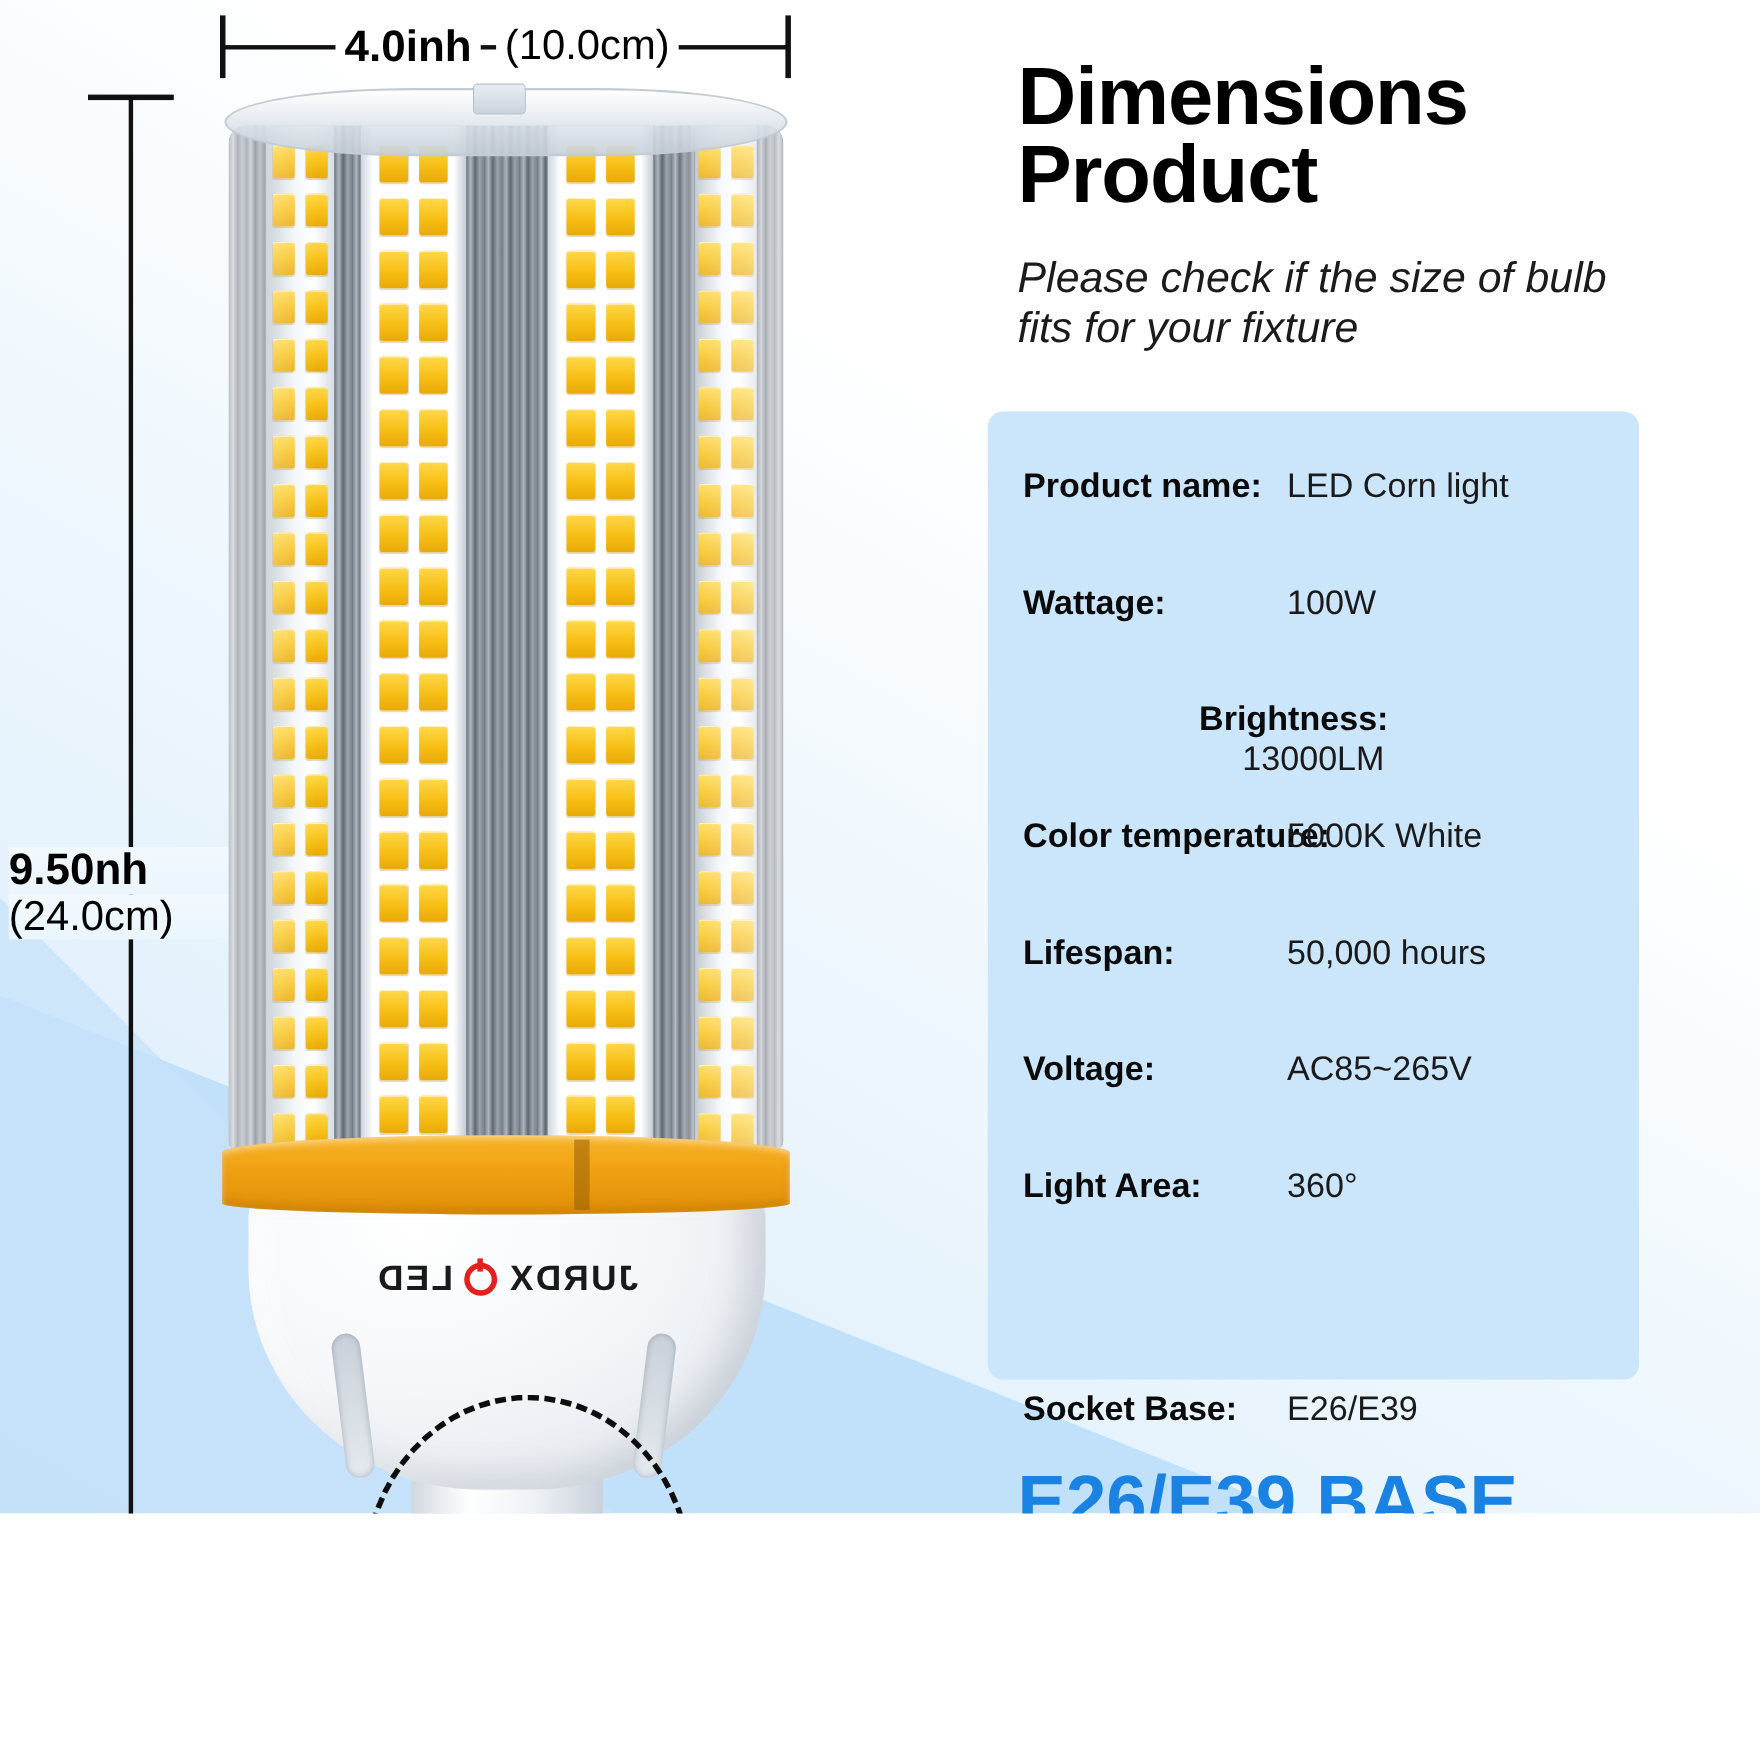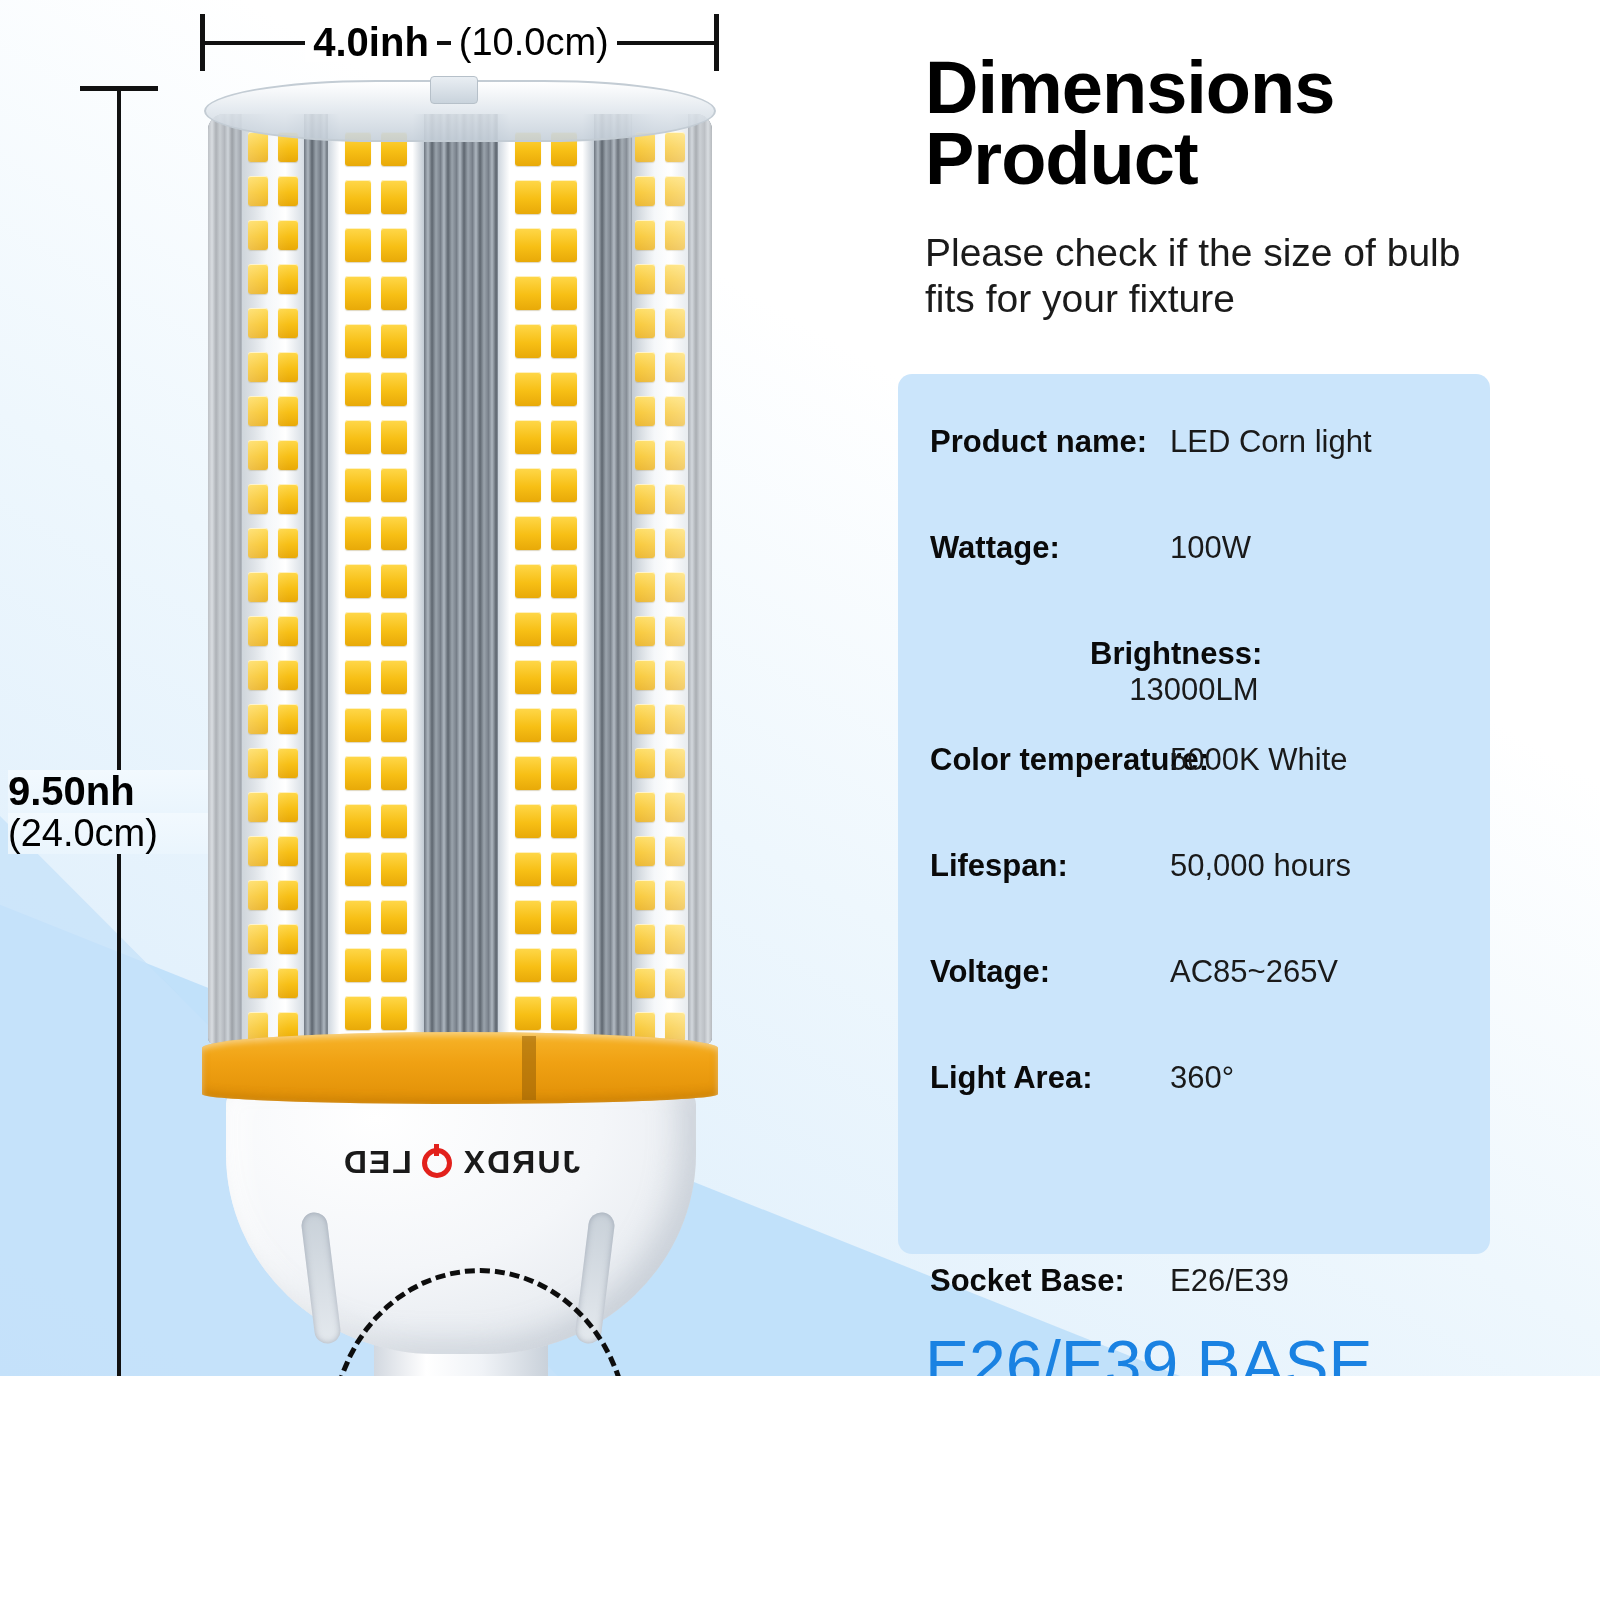--- a/index.html
+++ b/index.html
@@ -199,42 +199,42 @@
   }
 
   
   .title{
     position:absolute;left:925px;top:52px;width:640px;
     font-size:74px;font-weight:bold;line-height:.96;color:#000;
     letter-spacing:-1px;
   }
   .subtitle{
     position:absolute;left:925px;top:230px;width:620px;
-    font-size:39px;line-height:1.18;color:#1b1b1b;font-weight:normal;
+    font-size:39px;line-height:1.18;color:#1b1b1b;font-weight:normal;font-style:italic;
   }
 
   .spec-panel{
     position:absolute;left:898px;top:374px;width:592px;height:880px;
     background:#cbe5fb;border-radius:14px;
   }
   .spec-row{
     position:absolute;left:0;width:592px;height:36px;
     display:flex;align-items:center;
   }
   .spec-label{
     width:272px;padding-left:32px;box-sizing:border-box;
     font-size:31px;font-weight:bold;color:#0a0a0a;white-space:nowrap;
   }
   .spec-value{
     font-size:31px;font-weight:normal;color:#1a1a1a;white-space:nowrap;
   }
 
   .base-badge{
     position:absolute;left:925px;top:1326px;
-    font-size:66px;font-weight:normal;color:#1a82e2;letter-spacing:0px;
+    font-size:66px;font-weight:bold;color:#1a82e2;letter-spacing:0px;
     white-space:nowrap;
     text-align:right;
   }
 </style>
 </head>
 <body>
 
 <div id="stage">
 
   <div class="bg-base"></div>

